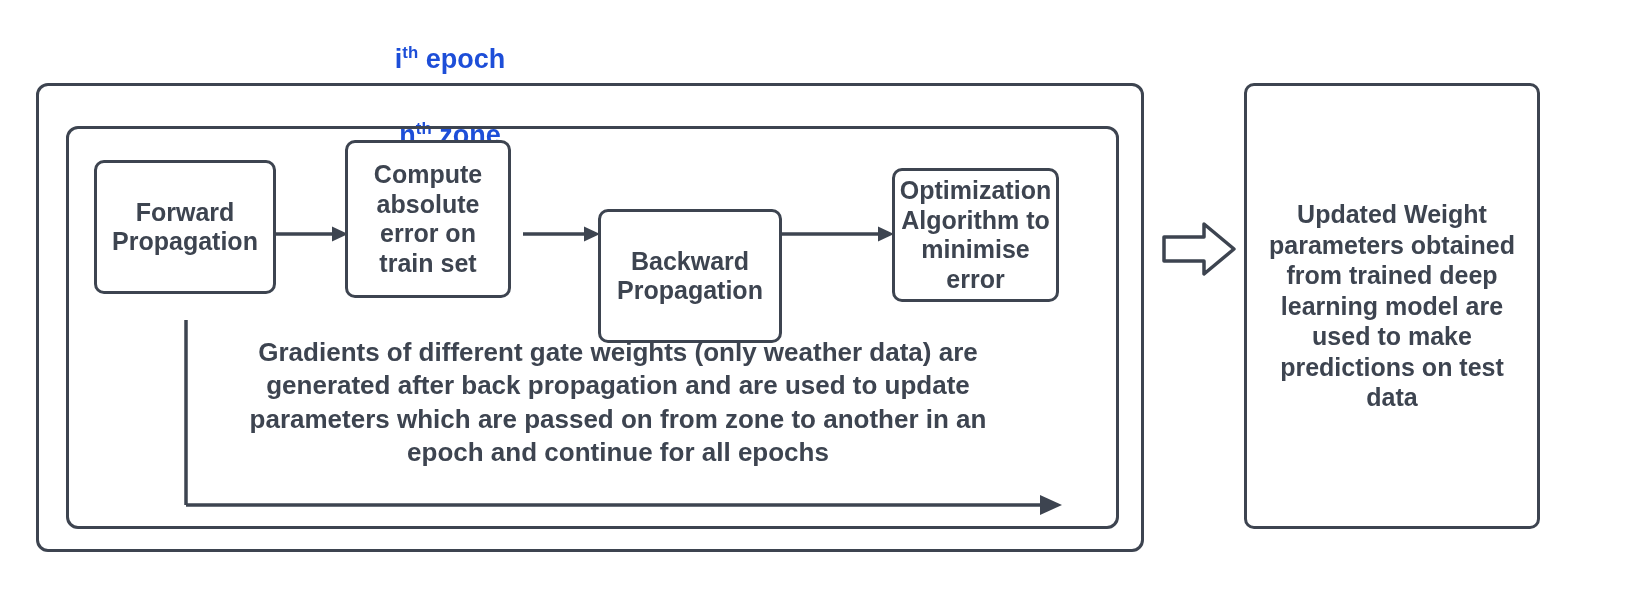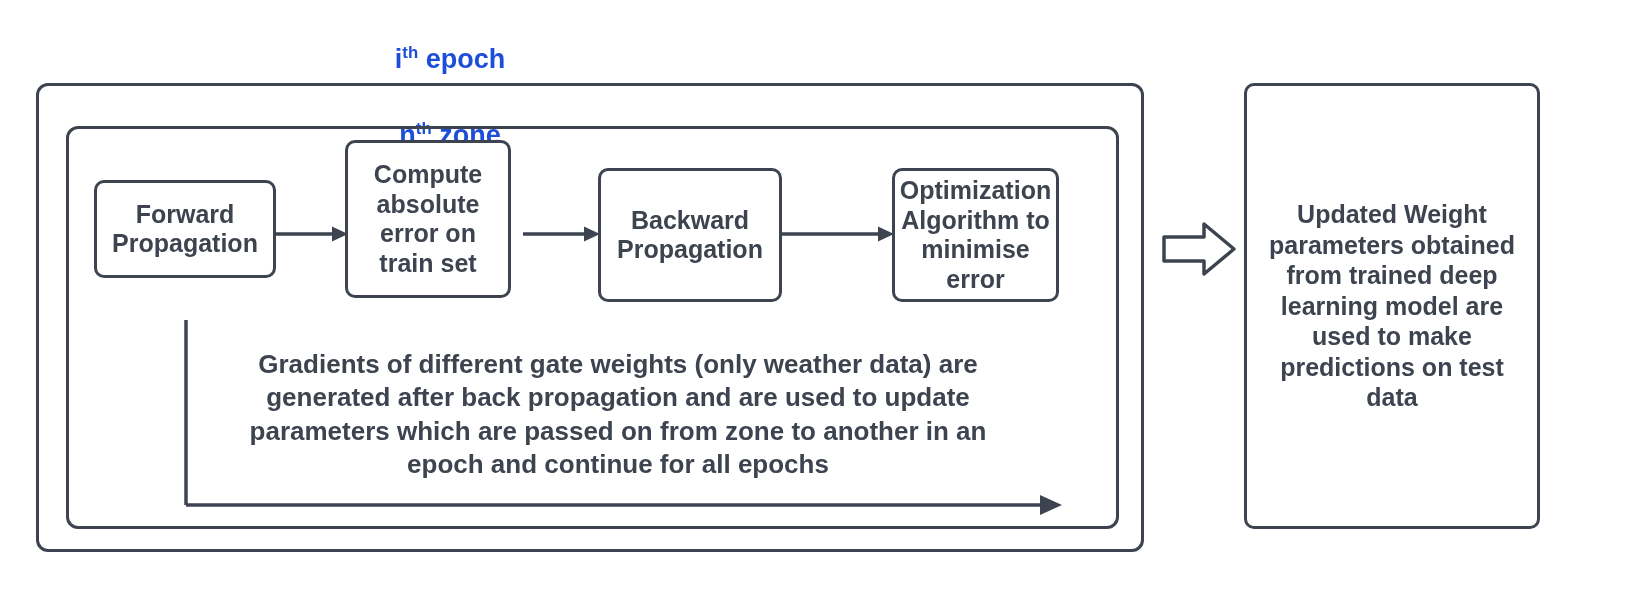--- a/index.html
+++ b/index.html
@@ -47,21 +47,21 @@
     display: flex;
     align-items: center;
     justify-content: center;
     text-align: center;
     line-height: 1.18;
     white-space: pre-line;
   }
 
   .node-fwd   { font-size: 25px; }
   .node-err   { font-size: 25px; }
-  .node-bwd   { font-size: 25px; }
+  .node-bwd   { font-size: 25px; margin-top: 41px; }
   .node-opt   { font-size: 25px; }
   .node-out   { font-size: 25px; line-height: 1.22; }
 
   .connector { overflow: visible; }
 
   .loop-note {
     color: #3d4450;
     font-weight: bold;
     font-size: 26px;
     line-height: 1.28;
@@ -79,21 +79,21 @@
   </div>
 
   <div class="abs frame" style="left:36px; top:83px; width:1108px; height:469px;"></div>
 
   <div class="abs caption" style="left:280px; top:92px; width:340px; font-size:27px;margin-top:30px;">
     <span>n</span><sup>th</sup><span> zone</span>
   </div>
 
   <div class="abs frame" style="left:66px; top:126px; width:1053px; height:403px;"></div>
 
-  <div class="abs node node-fwd" style="left:94px; top:180px; width:182px; height:98px;">Forward
+  <div class="abs node node-fwd" style="left:94px; top:160px; width:182px; height:134px;">Forward
 Propagation</div>
 
   <div class="abs node node-err" style="left:345px; top:140px; width:166px; height:158px;">Compute
 absolute
 error on
 train set</div>
 
   <div class="abs node node-bwd" style="left:598px; top:168px; width:184px; height:134px;">Backward
 Propagation</div>
 
@@ -123,21 +123,21 @@
     <line x1="0" y1="12" x2="96" y2="12" stroke="#3d4450" stroke-width="3.5"></line>
     <polygon points="96,4.5 112,12 96,19.5" fill="#3d4450"></polygon>
   </svg>
 
   <svg class="abs connector" style="left:178px; top:320px; width:890px; height:196px;" viewBox="0 0 890 196">
     <path d="M 8 0 L 8 185" stroke="#3d4450" stroke-width="3.5" fill="none"></path>
     <path d="M 8 185 L 862 185" stroke="#3d4450" stroke-width="3.5" fill="none"></path>
     <polygon points="862,175 884,185 862,195" fill="#3d4450"></polygon>
   </svg>
 
-  <div class="abs loop-note" style="left:190px; top:348px; width:856px;">Gradients of different gate weights (only weather data) are
+  <div class="abs loop-note" style="left:190px; top:336px; width:856px;">Gradients of different gate weights (only weather data) are
 generated after back propagation and are used to update
 parameters which are passed on from zone to another in an
 epoch and continue for all epochs</div>
 
   <svg class="abs connector" style="left:1156px; top:214px; width:86px; height:70px;" viewBox="0 0 86 70">
     <path d="M 8 23
              L 48 23
              L 48 10
              L 78 35
              L 48 60

